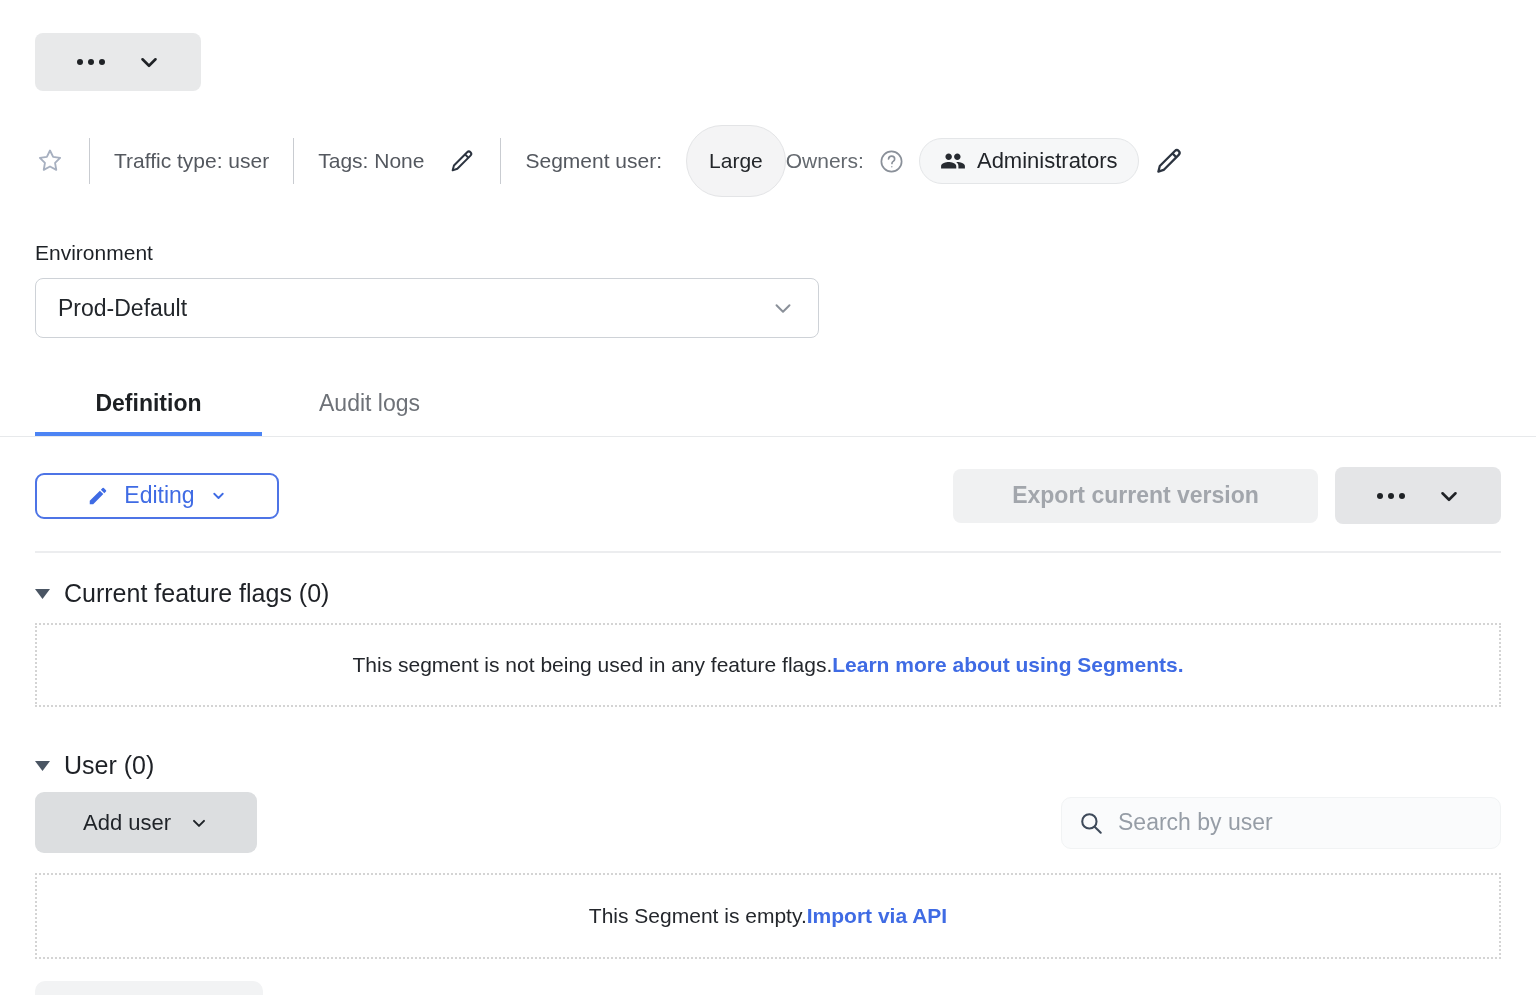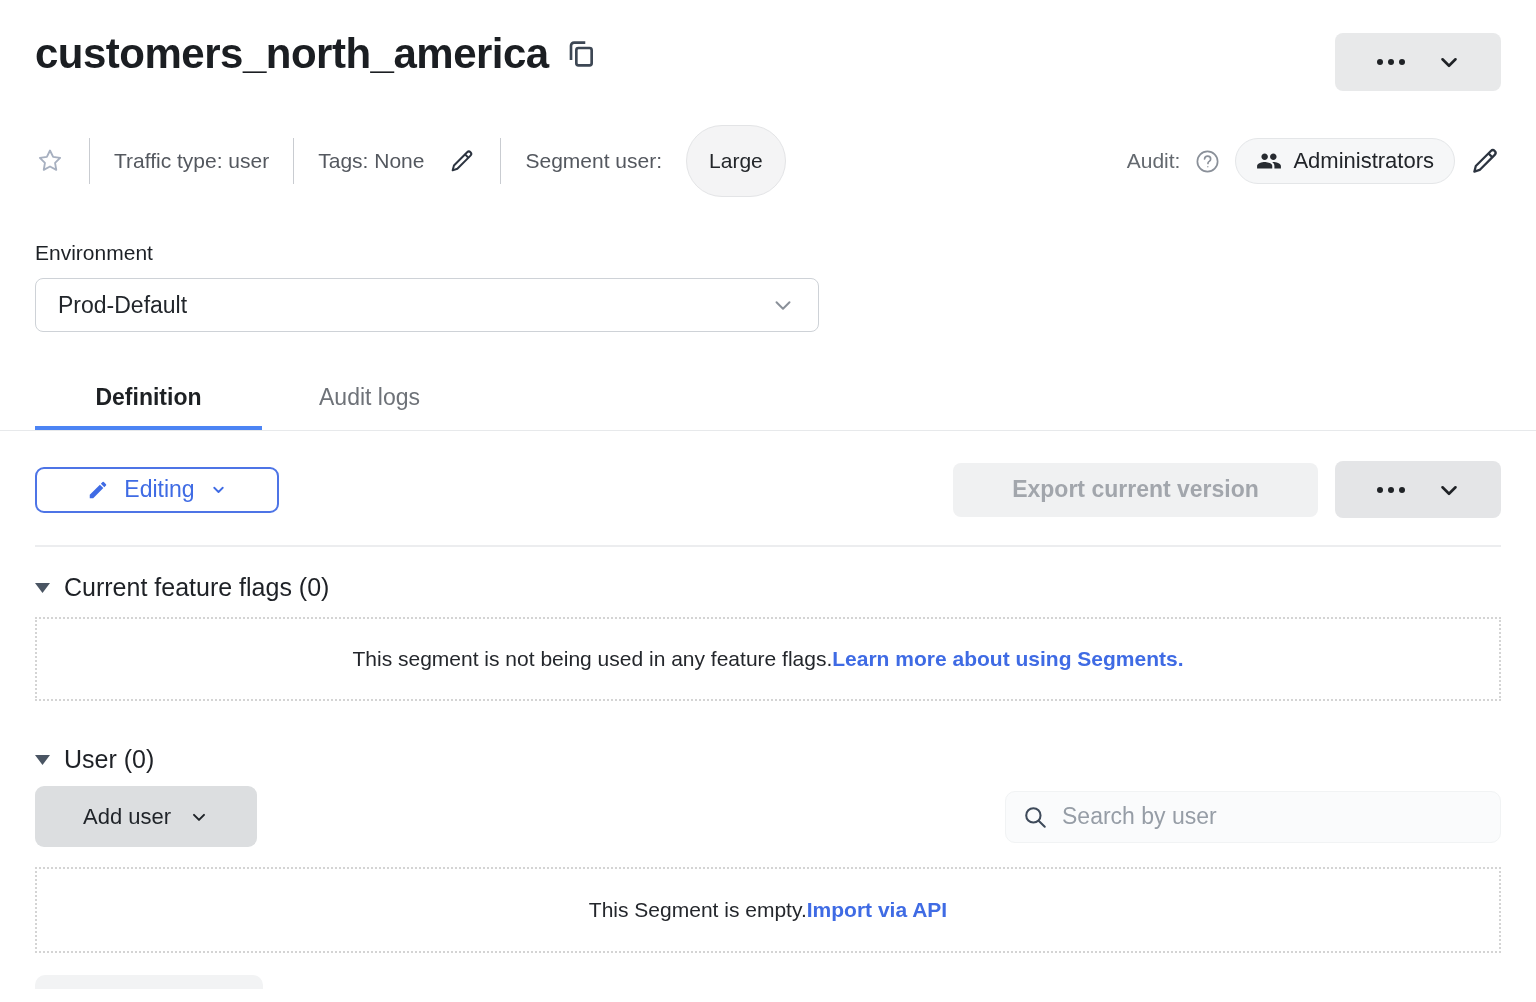--- a/index.html
+++ b/index.html
@@ -13,32 +13,32 @@
   .title-wrap{display:flex;align-items:center;gap:16px;}
   h1{margin:0;font-size:42px;font-weight:700;letter-spacing:-0.5px;color:#1b1e22;line-height:1.15;}
   .icon{display:inline-flex;align-items:center;justify-content:center;flex:0 0 auto;}
   .btn{cursor:pointer;font-family:inherit;}
   .more-btn{width:166px;height:58px;border-radius:8px;background:#e8e9ea;border:none;
             display:flex;align-items:center;justify-content:center;gap:28px;margin-top:3px;}
   .dots{display:inline-flex;align-items:center;}
   .dots i{width:6px;height:6px;border-radius:50%;background:#1f2226;display:inline-block;margin:0 2.5px;}
   .description{margin-top:14px;font-size:24px;color:#9aa1aa;cursor:text;}
 
-  .meta-row{margin-top:34px;display:flex;justify-content:space-between;align-items:center;}
+  .meta-row{margin-top:34px;display:flex;align-items:center;}
   .meta-left{display:flex;align-items:center;gap:24px;font-size:21px;color:#54585f;}
   .meta-right{display:flex;align-items:center;gap:14px;font-size:21px;color:#64696f;}
   .vdiv{width:1px;height:46px;background:#c9ccd1;}
   .pill{background:#f4f4f5;border:1px solid #e3e4e6;border-radius:999px;padding:23px 22px;
         font-size:21px;color:#23262a;}
   .owners-pill{display:flex;align-items:center;gap:11px;background:#f6f7f8;border:1px solid #e4e6e8;
         border-radius:999px;padding:9px 20px;font-size:22px;color:#22252a;cursor:pointer;}
 
   
   .env-label{margin-top:44px;font-size:21px;font-weight:400;color:#1d2126;}
-  .select{margin-top:13px;width:784px;height:54px;border:1px solid #ced2d7;border-radius:8px;
+  .select{margin-top:13px;width:784px;height:60px;border:1px solid #ced2d7;border-radius:8px;
           display:flex;align-items:center;justify-content:space-between;padding:0 22px;
           font-size:23px;color:#22262b;box-sizing:border-box;cursor:pointer;background:#fff;}
 
   
   .tabs{margin:40px -35px 0;padding:0 35px;display:flex;border-bottom:1px solid #e7e9eb;}
   .tab{min-width:227px;text-align:center;padding:12px 0 15px;font-size:23px;color:#6e7278;
        border-bottom:4px solid transparent;box-sizing:border-box;cursor:pointer;}
   .tab.active{color:#1d2023;font-weight:700;border-bottom-color:#4c84f4;}
   .tab.secondary{min-width:0;padding-left:57px;padding-right:57px;}
 
@@ -56,44 +56,35 @@
   
   .section-head{display:flex;align-items:center;gap:14px;font-size:25px;color:#1e2126;}
   .flags .section-head{margin-top:26px;}
   .dotted-box{margin-top:15px;border:2px dotted #d4d4d4;min-height:80px;display:flex;
        align-items:center;justify-content:center;font-size:21px;color:#24272c;background:#fff;}
   .link{color:#3f6be4;font-weight:700;text-decoration:none;cursor:pointer;}
   .users .section-head{margin-top:44px;}
   .users-controls{margin-top:12px;display:flex;justify-content:space-between;align-items:center;}
   .btn-adduser{width:222px;height:61px;background:#dcdee0;border:none;border-radius:9px;font-size:22px;
        color:#1f2328;display:flex;align-items:center;justify-content:center;gap:18px;}
-  .search{width:496px;height:52px;background:#fafbfc;border-radius:10px;display:flex;align-items:center;
+  .search{width:440px;height:52px;background:#fafbfc;border-radius:10px;display:flex;align-items:center;
        padding:0 16px;gap:12px;box-sizing:border-box;border:1px solid #f1f3f4;}
   .search input{border:none;background:transparent;outline:none;font-size:23px;color:#2a2e33;width:100%;
        font-family:inherit;}
   .search input::placeholder{color:#969da6;}
   .users .dotted-box{margin-top:20px;min-height:82px;}
 
   .cutoff{margin-top:22px;width:228px;height:14px;background:#f2f3f4;border-radius:10px 10px 0 0;}
 </style>
 </head>
 <body>
 
 <div class="page">
 
   <div class="header-top">
-    <div class="title-wrap">
-      <h1>customers_north_america</h1>
-      <span class="icon">
-        <svg width="32" height="32" viewBox="0 0 24 24" fill="none" stroke="#3d4754" stroke-width="2" stroke-linejoin="round">
-          <path d="M4.5 16.5V5.8A2.3 2.3 0 0 1 6.8 3.5h8.4"></path>
-          <rect x="8.5" y="7.5" width="11.5" height="13" rx="1.6"></rect>
-        </svg>
-      </span>
-    </div>
     <button class="btn more-btn">
       <span class="dots">
           <i></i>
           <i></i>
           <i></i>
         </span>
       <span class="icon">
         <svg width="26" height="26" viewBox="0 0 24 24" fill="none" stroke="#1f2226" stroke-width="2.4" stroke-linecap="round" stroke-linejoin="round">
             <path d="M6 9.5l6 6 6-6"></path>
           </svg>
@@ -117,21 +108,21 @@
         <svg width="28" height="28" viewBox="0 0 24 24" fill="none" stroke="#2c3440" stroke-width="1.7" stroke-linejoin="round">
           <path d="M4 20l1.1-4.2L16.4 4.5a2.05 2.05 0 0 1 2.9 2.9L8 18.7 4 20z"></path>
           <path d="M14.6 6.3l2.9 2.9"></path>
         </svg>
       </span>
       <span class="vdiv"></span>
       <span>Segment user:</span>
       <span class="pill">Large</span>
     </div>
     <div class="meta-right">
-      <span>Audit:</span>
+      <span>Owners:</span>
       <span class="icon">
         <svg width="27" height="27" viewBox="0 0 24 24" fill="none" stroke="#8a9099" stroke-width="1.5">
           <circle cx="12" cy="12" r="9"></circle>
           <path d="M9.4 9.8c.1-1.5 1.2-2.5 2.7-2.5 1.6 0 2.7 1 2.7 2.4 0 1-.5 1.6-1.3 2.2-.8.5-1.1 1-1.1 1.8" stroke-linecap="round"></path>
           <circle cx="12.3" cy="16.7" r="0.6" fill="#8a9099" stroke="none"></circle>
         </svg>
       </span>
       <span class="owners-pill">
         <span class="icon">
           <svg width="26" height="26" viewBox="0 0 24 24" fill="#272b31">

